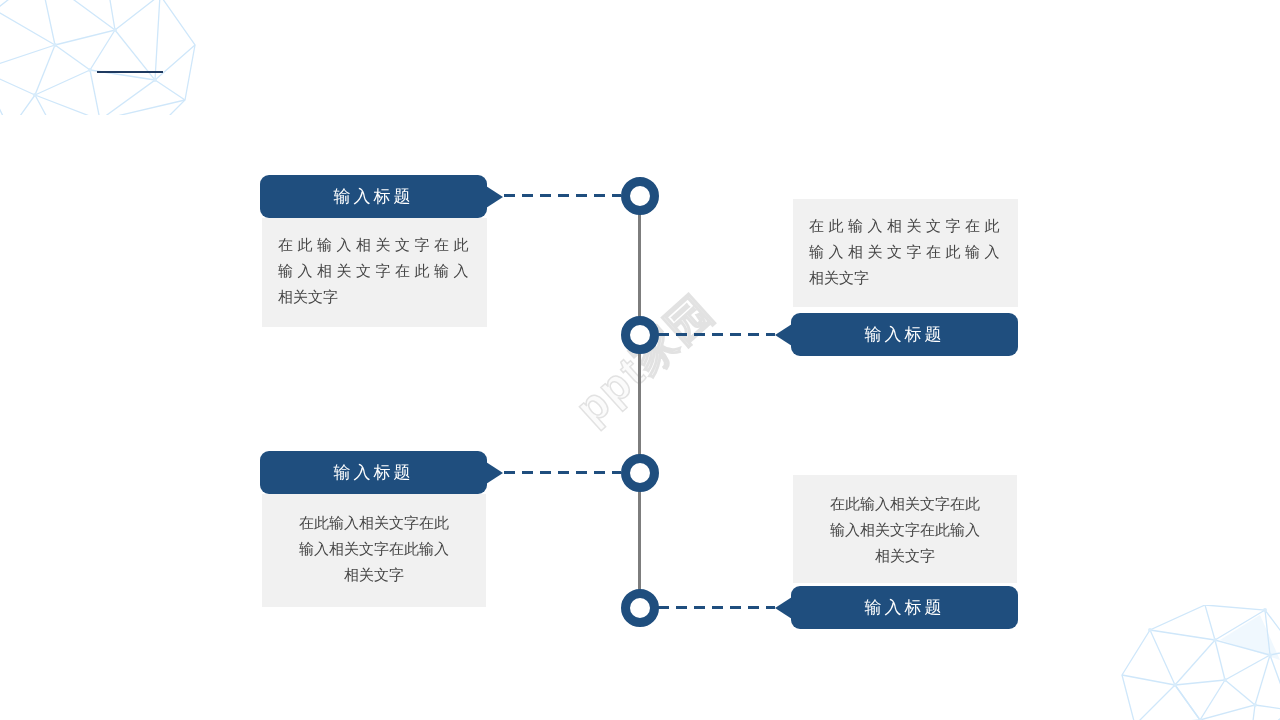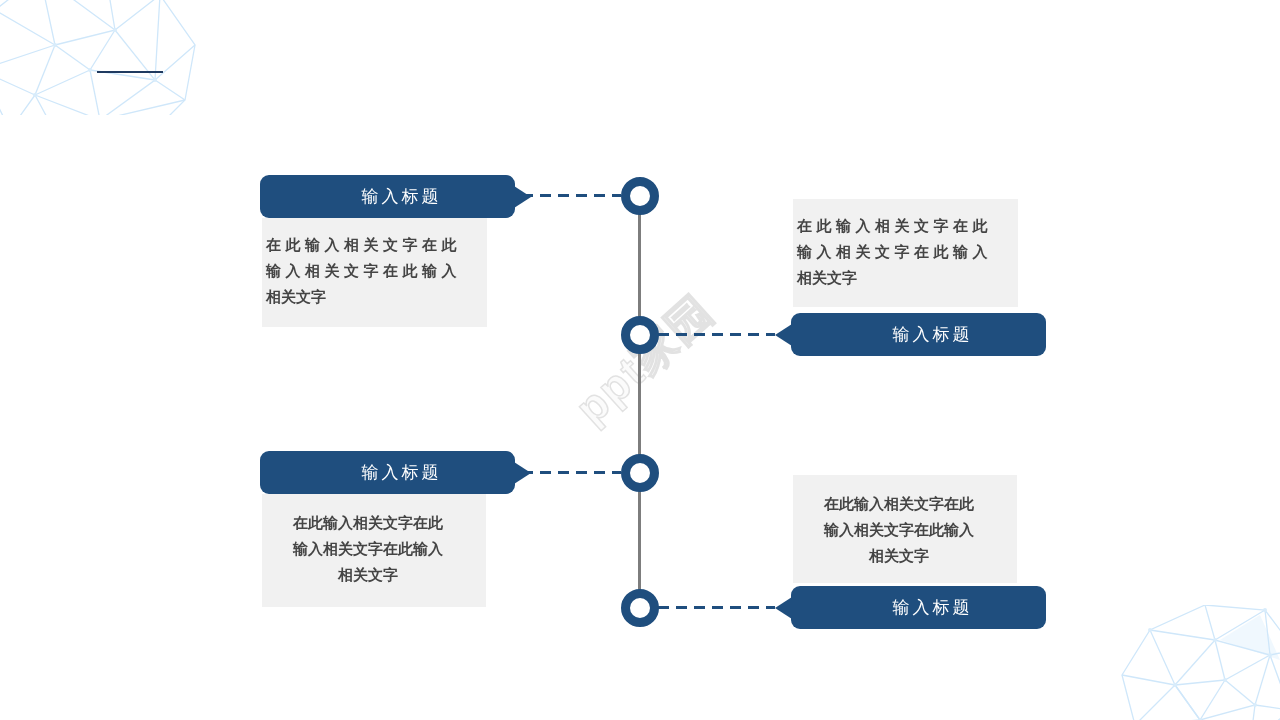--- a/index.html
+++ b/index.html
@@ -26,30 +26,30 @@
     border-radius:50%;background:#ffffff;z-index:2;
   }
   .dash{
     position:absolute;height:3px;z-index:1;
     background:repeating-linear-gradient(90deg,#1f4e7e 0px,#1f4e7e 11px,transparent 11px,transparent 18px);
   }
   
   .title-box{
     position:absolute;width:227px;height:43px;background:#1f4e7e;border-radius:9px;z-index:3;
     color:#ffffff;font-size:17px;letter-spacing:3px;
-    display:flex;align-items:center;justify-content:center;padding-left:28px;
+    display:flex;align-items:center;justify-content:center;
   }
   .arrow{position:absolute;top:50%;transform:translateY(-50%);width:0;height:0;
     border-top:11px solid transparent;border-bottom:11px solid transparent;}
   .arrow-right{right:-16px;border-left:17px solid #1f4e7e;}
   .arrow-left{left:-16px;border-right:17px solid #1f4e7e;}
   
   .gray-box{
     position:absolute;background:#f1f1f1;box-sizing:border-box;z-index:2;
-    color:#454545;font-size:15px;line-height:26px;padding:14px 16px 0 4px;font-weight:bold;
+    color:#454545;font-size:15px;line-height:26px;padding:14px 16px 0 16px;
   }
   .gray-box.justify .tl:nth-child(1),
   .gray-box.justify .tl:nth-child(2){letter-spacing:4.5px;}
   .gray-box.center{text-align:center;padding-top:16px;}
   .tl{white-space:nowrap;}
   
   .watermark{
     position:absolute;left:515px;top:330px;width:260px;z-index:1;text-align:center;
     transform:rotate(-42deg);font-size:44px;font-weight:700;letter-spacing:2px;
     color:rgba(205,205,205,0.16);-webkit-text-stroke:1.5px #cbcbcb;opacity:0.55;

